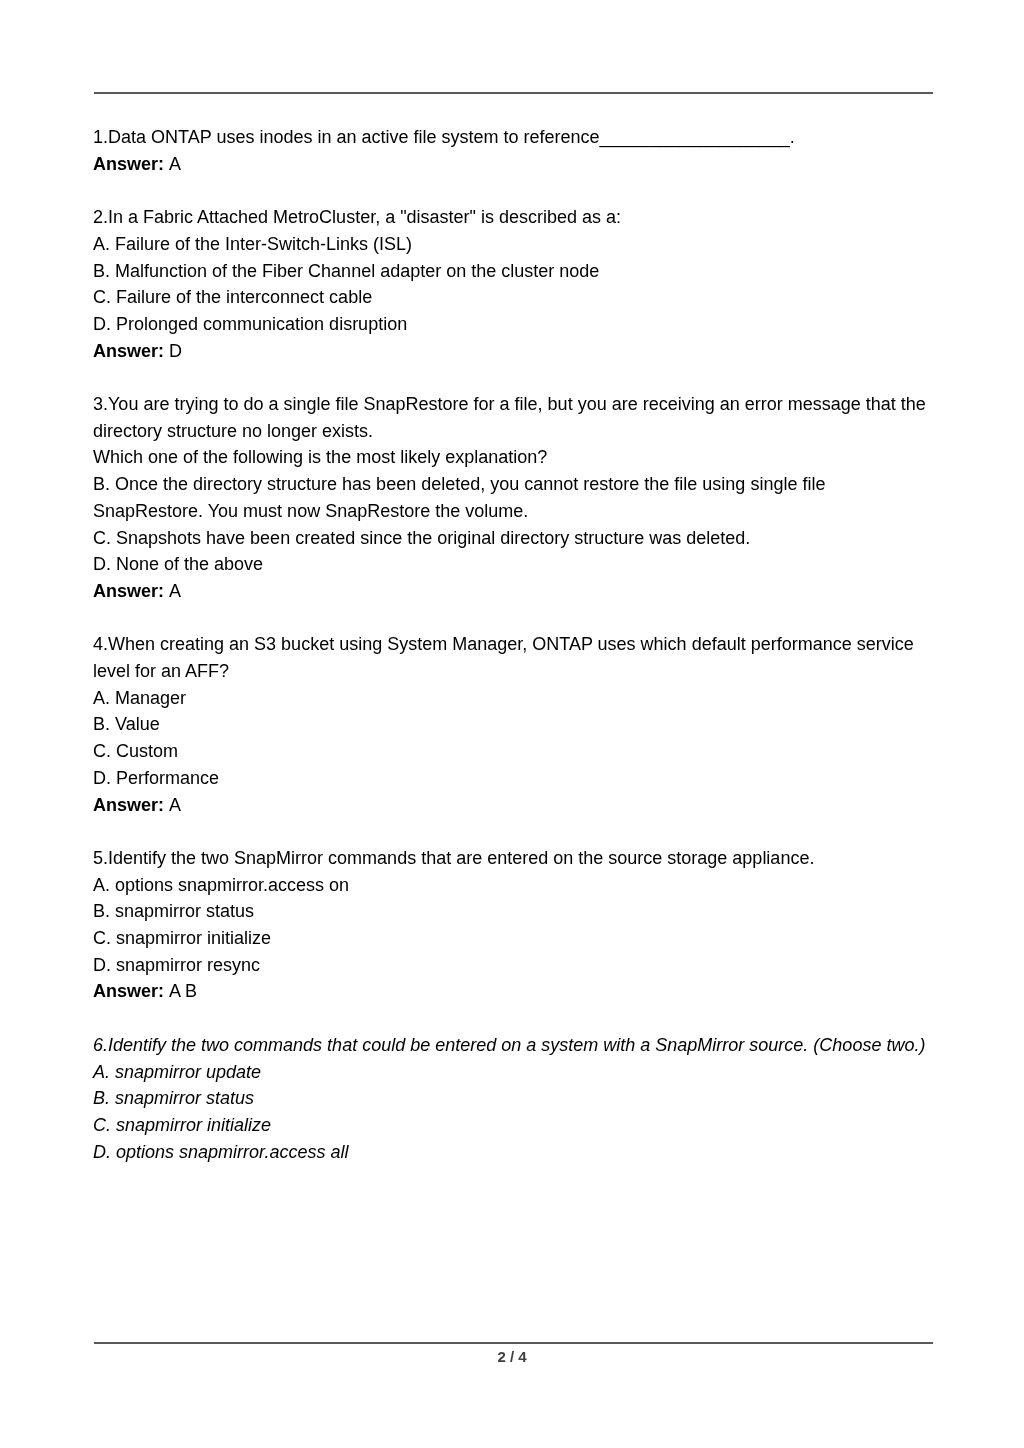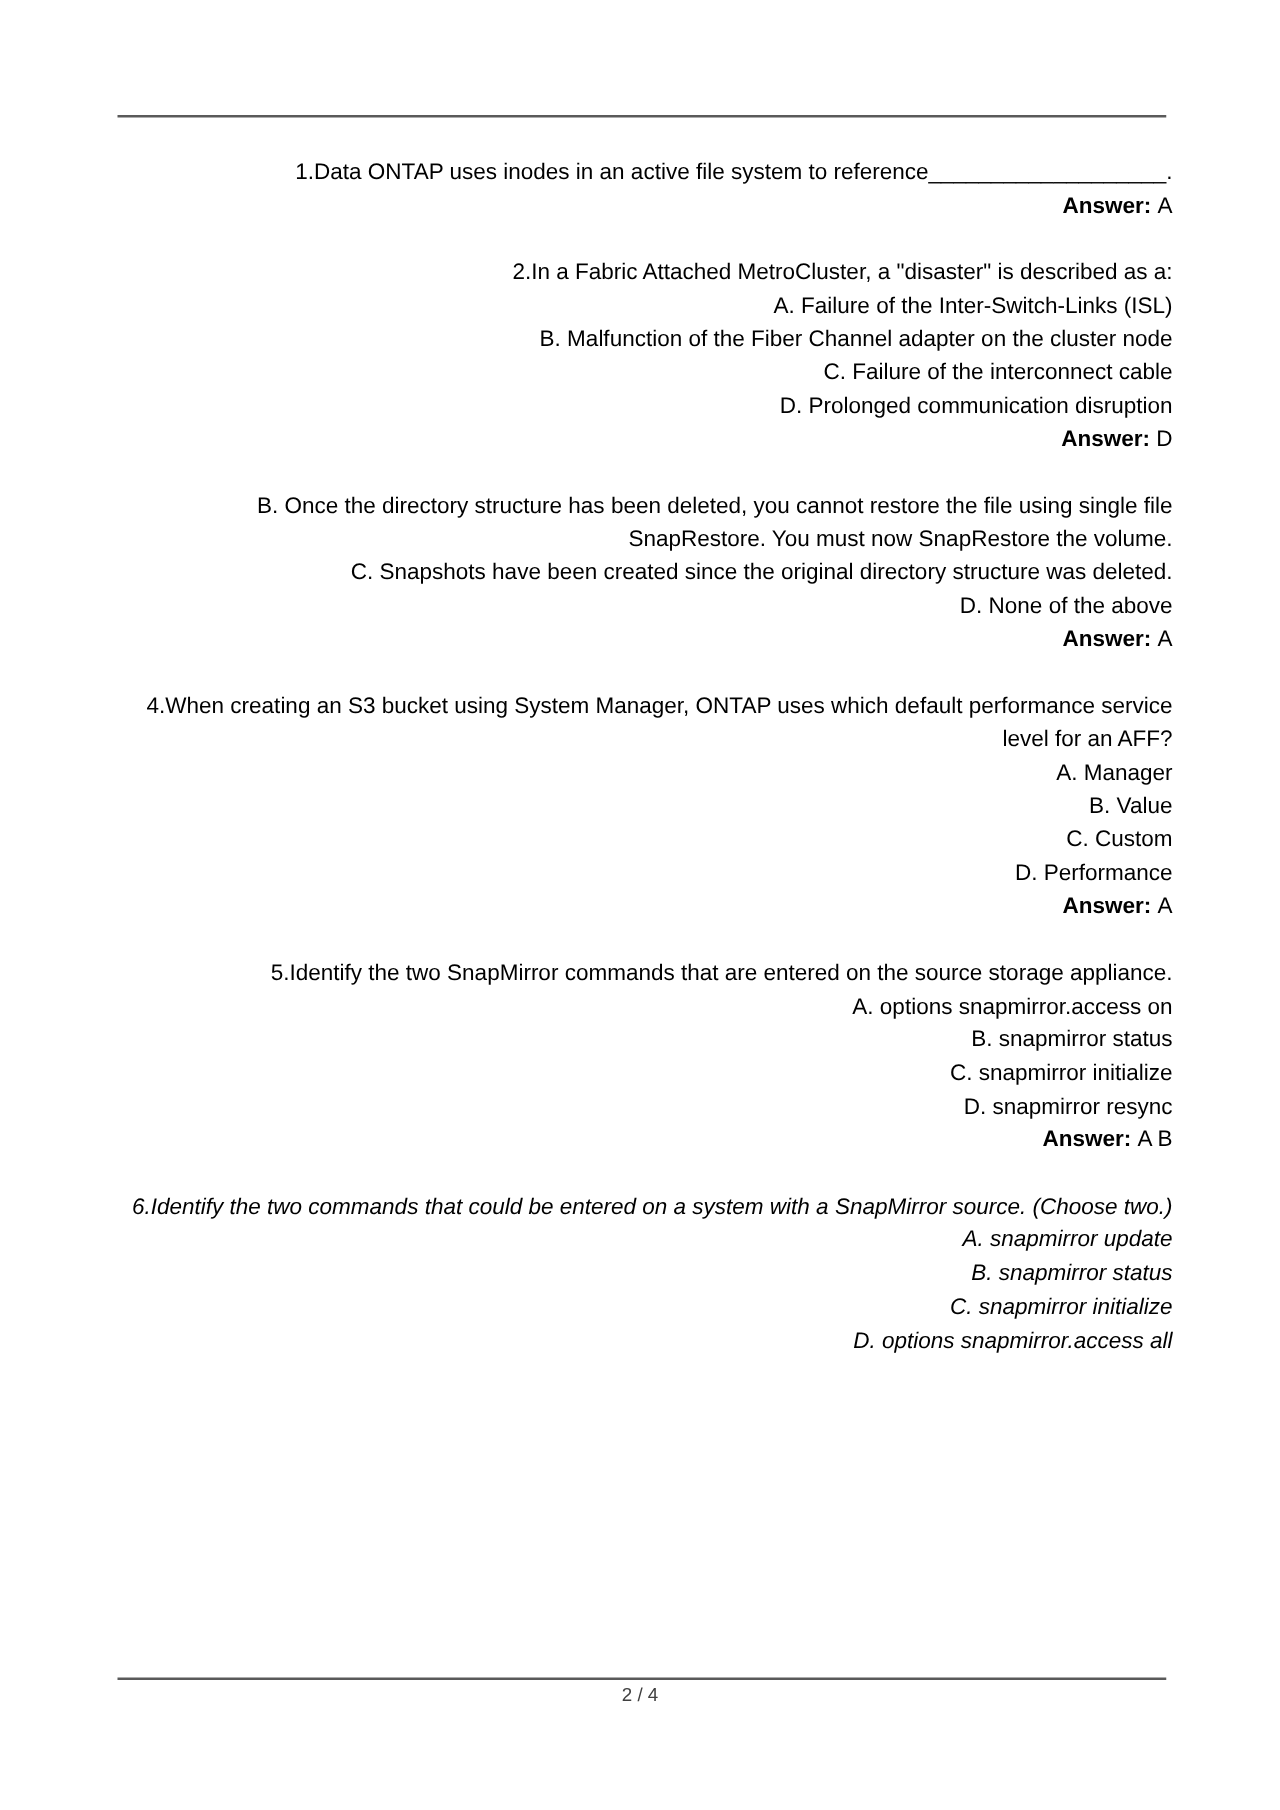--- a/index.html
+++ b/index.html
@@ -25,34 +25,34 @@
   .rule-top { top: 92px; }
   .rule-bottom { top: 1342px; }
   .content {
     position: absolute;
     left: 93px;
     top: 124px;
     width: 845px;
     font-size: 18px;
     line-height: 26.7px;
   }
-  .question { margin-bottom: 26.7px; text-align: right; }
+  .question { margin-bottom: 26.7px; }
   .question:last-child { margin-bottom: 0; font-style: italic; }
   .question p { margin: 0; }
   .answer-label { font-weight: bold; margin-top: 48px; }
   .answer-value { margin-left: 5px; }
   .page-number {
     position: absolute;
     top: 1346px;
     left: 0;
     width: 1024px;
     text-align: center;
     font-size: 15px;
     line-height: 22px;
-    font-weight: normal;
+    font-weight: bold;
     color: #404040;
   }
 </style>
 </head>
 <body>
 
 <div class="rule rule-top"></div>
 
 <main class="content" id="questions-area">
   <section class="question">
@@ -69,20 +69,24 @@
     <div class="q-options">
         <p>A. Failure of the Inter-Switch-Links (ISL)</p>
         <p>B. Malfunction of the Fiber Channel adapter on the cluster node</p>
         <p>C. Failure of the interconnect cable</p>
         <p>D. Prolonged communication disruption</p>
       </div>
     <p class="answer-line"><span class="answer-label">Answer:</span><span class="answer-value">D</span></p>
   </section>
 
   <section class="question">
+    <div class="q-text">
+        <p>3.You are trying to do a single file SnapRestore for a file, but you are receiving an error message that the directory structure no longer exists.</p>
+        <p>Which one of the following is the most likely explanation?</p>
+      </div>
     <div class="q-options">
         <p>B. Once the directory structure has been deleted, you cannot restore the file using single file SnapRestore. You must now SnapRestore the volume.</p>
         <p>C. Snapshots have been created since the original directory structure was deleted.</p>
         <p>D. None of the above</p>
       </div>
     <p class="answer-line"><span class="answer-label">Answer:</span><span class="answer-value">A</span></p>
   </section>
 
   <section class="question">
     <div class="q-text">

